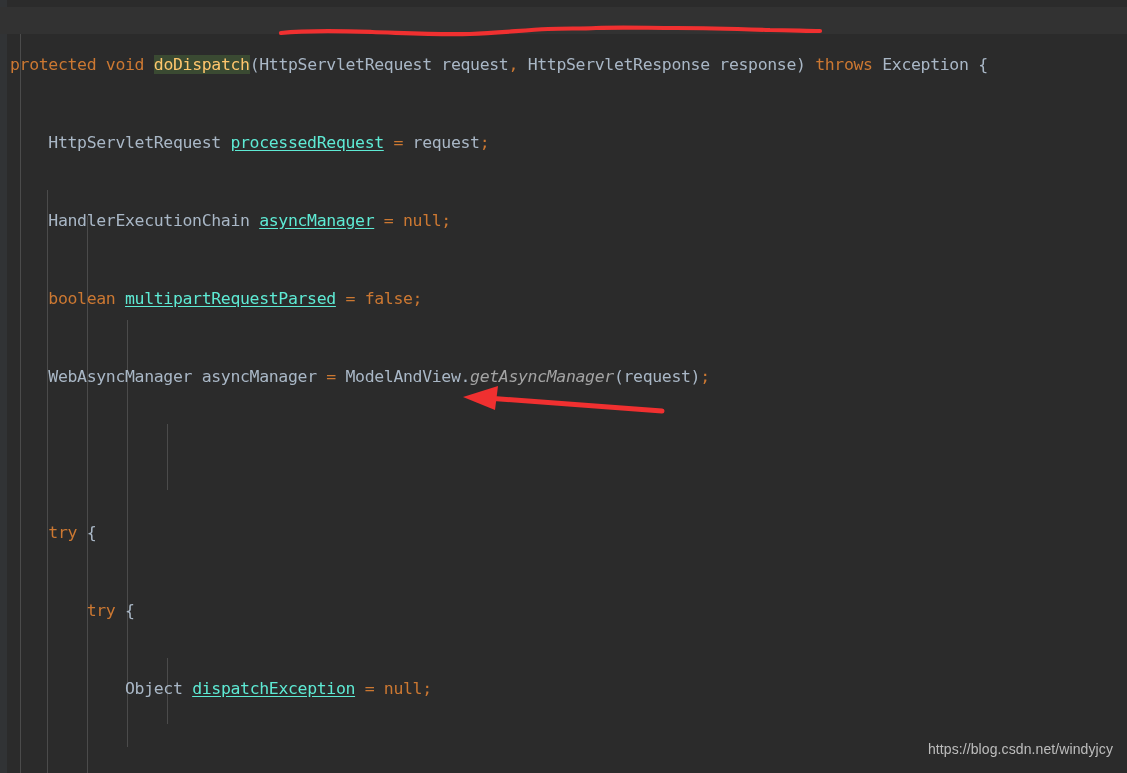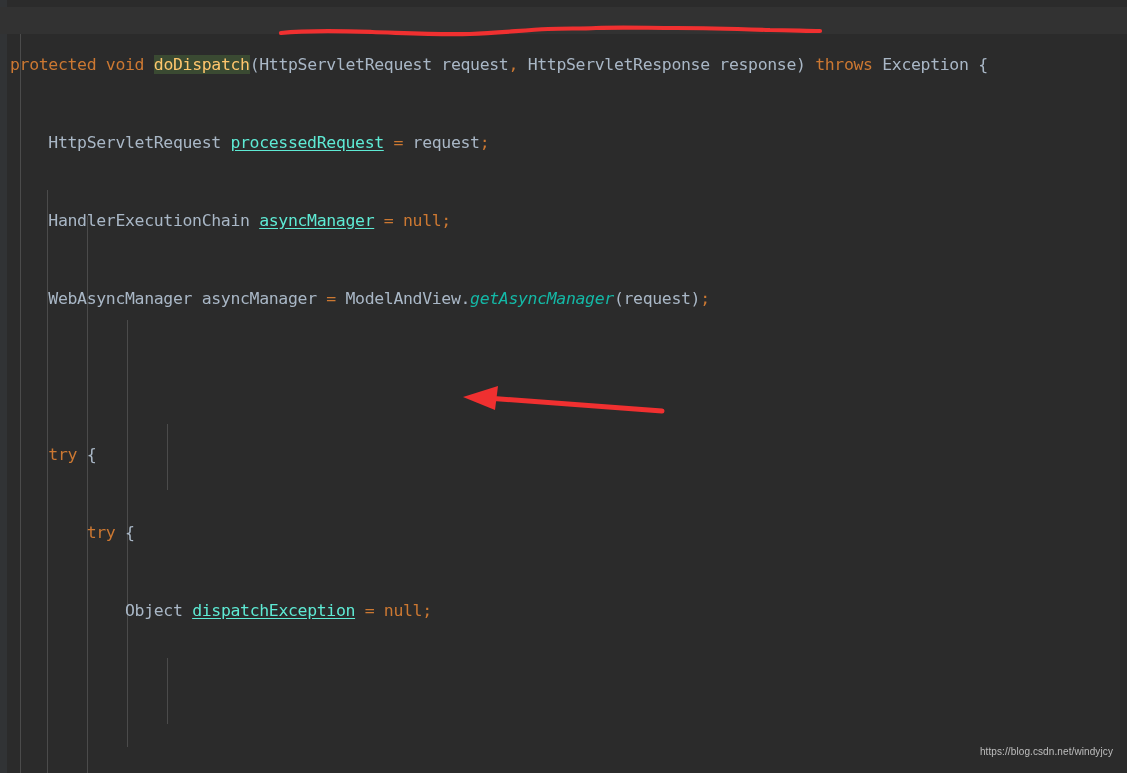--- a/index.html
+++ b/index.html
@@ -62,21 +62,21 @@
     display: block;
     height: 26px;
     padding-left: 10px;
   }
 
   
   .kw   { color: #cc7832; }              
   .typ  { color: #a9b7c6; }              
   .id   { color: #a9b7c6; }
   .fld  { color: #5eead4; text-decoration: underline; text-underline-offset: 2px; }   
-  .smth { color: #14b8a6; font-style: italic; text-align: center; }   
+  .smth { color: #a3a3a3; font-style: italic; text-align: center; }   
   .pun  { color: #a9b7c6; }
   .sc   { color: #cc7832; }              
 
   
   .caret-id {
     background: #3a4a32;
     color: #ffc66d;
   }
 
   
@@ -86,21 +86,21 @@
     pointer-events: none;
   }
 
   
   #watermark {
     position: absolute;
     right: 14px;
     bottom: 16px;
     color: #c9c9c9;
     font-family: "Liberation Sans", sans-serif;
-    font-size: 10px;
+    font-size: 14px;
     letter-spacing: 0.1px;
     opacity: 0.92;
   }
 </style>
 </head>
 <body>
 
 <div id="app">
 
   <div id="editor">
@@ -112,20 +112,21 @@
     <div class="indent-guide" style="left:47px; top:190px; height:583px;"></div>
     <div class="indent-guide" style="left:87px; top:216px; height:557px;"></div>
     <div class="indent-guide" style="left:127px;top:320px; height:427px;"></div>
     <div class="indent-guide" style="left:167px;top:424px; height:66px;"></div>
     <div class="indent-guide" style="left:167px;top:658px; height:66px;"></div>
 
     <div id="code">
       <span class="ln"><span class="kw">protected</span> <span class="kw">void</span> <span class="caret-id">doDispatch</span><span class="pun">(</span><span class="typ">HttpServletRequest</span> <span class="id">request</span><span class="sc">,</span> <span class="typ">HttpServletResponse</span> <span class="id">response</span><span class="pun">)</span> <span class="kw">throws</span> <span class="typ">Exception</span> <span class="pun">{</span></span>
       <span class="ln">    <span class="typ">HttpServletRequest</span> <span class="fld">processedRequest</span> <span class="sc">=</span> <span class="id">request</span><span class="sc">;</span></span>
       <span class="ln">    <span class="typ">HandlerExecutionChain</span> <span class="fld">asyncManager</span> <span class="sc">=</span> <span class="kw">null</span><span class="sc">;</span></span>
+      <span class="ln">    <span class="kw">boolean</span> <span class="fld">multipartRequestParsed</span> <span class="sc">=</span> <span class="kw">false</span><span class="sc">;</span></span>
       <span class="ln">    <span class="typ">WebAsyncManager</span> <span class="id">asyncManager</span> <span class="sc">=</span> <span class="typ">ModelAndView</span><span class="pun">.</span><span class="smth">getAsyncManager</span><span class="pun">(</span><span class="id">request</span><span class="pun">)</span><span class="sc">;</span></span>
       <span class="ln"> </span>
       <span class="ln">    <span class="kw">try</span> <span class="pun">{</span></span>
       <span class="ln">        <span class="kw">try</span> <span class="pun">{</span></span>
       <span class="ln">            <span class="typ">Object</span> <span class="fld">dispatchException</span> <span class="sc">=</span> <span class="kw">null</span><span class="sc">;</span></span>
       
       
       
       
       

